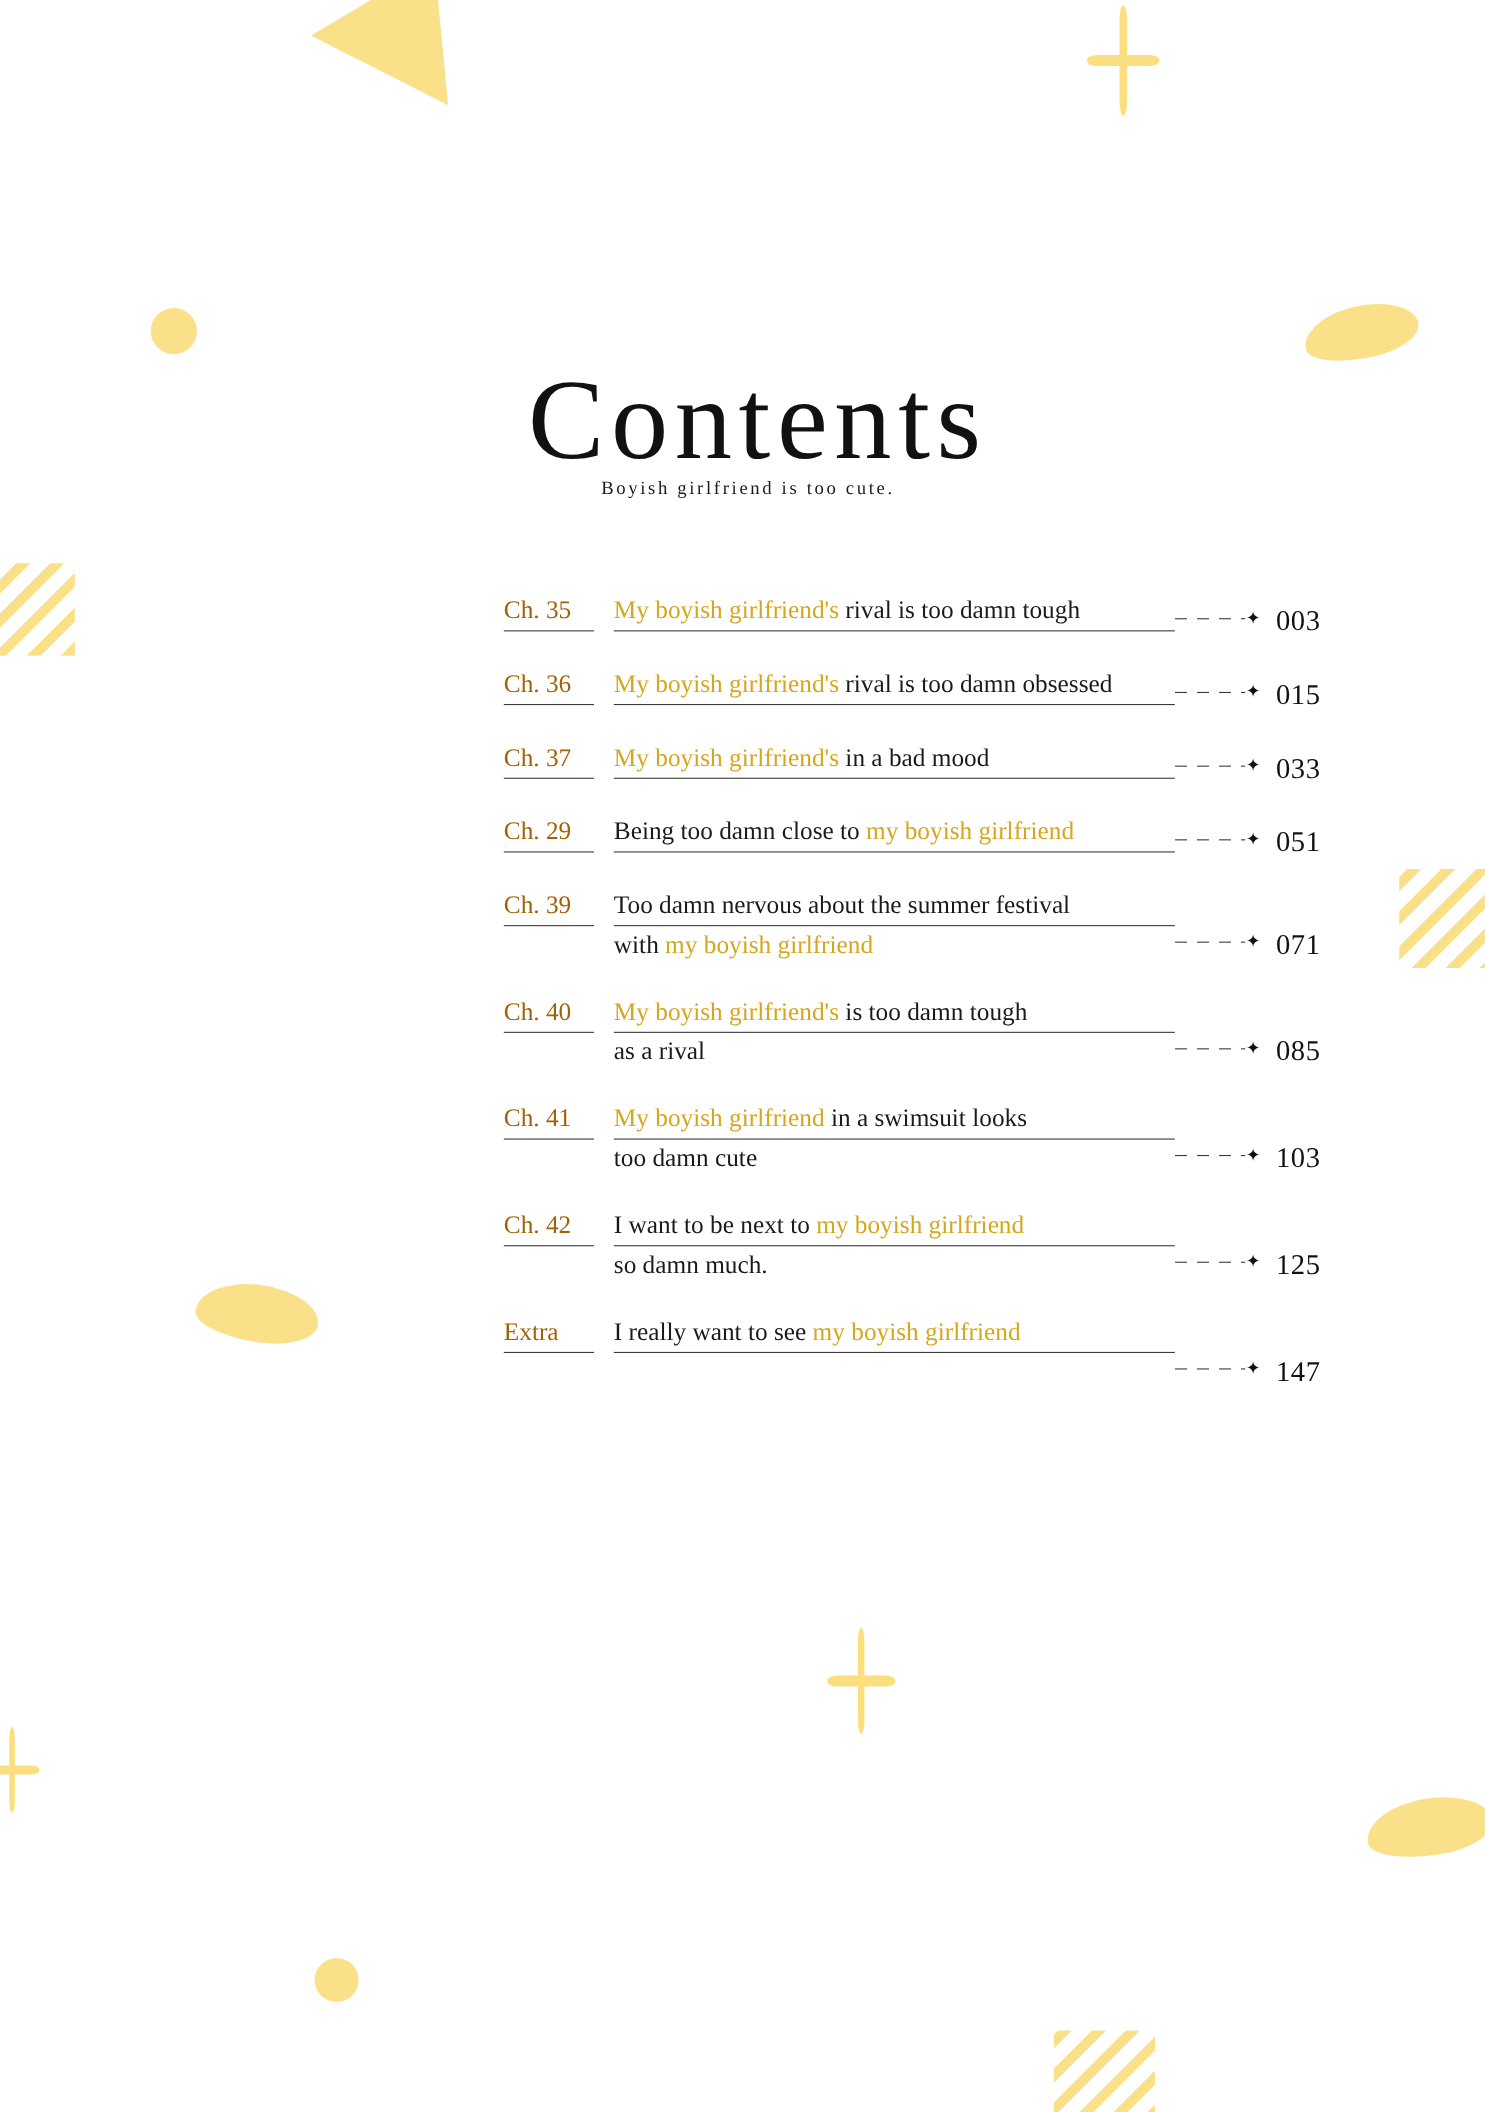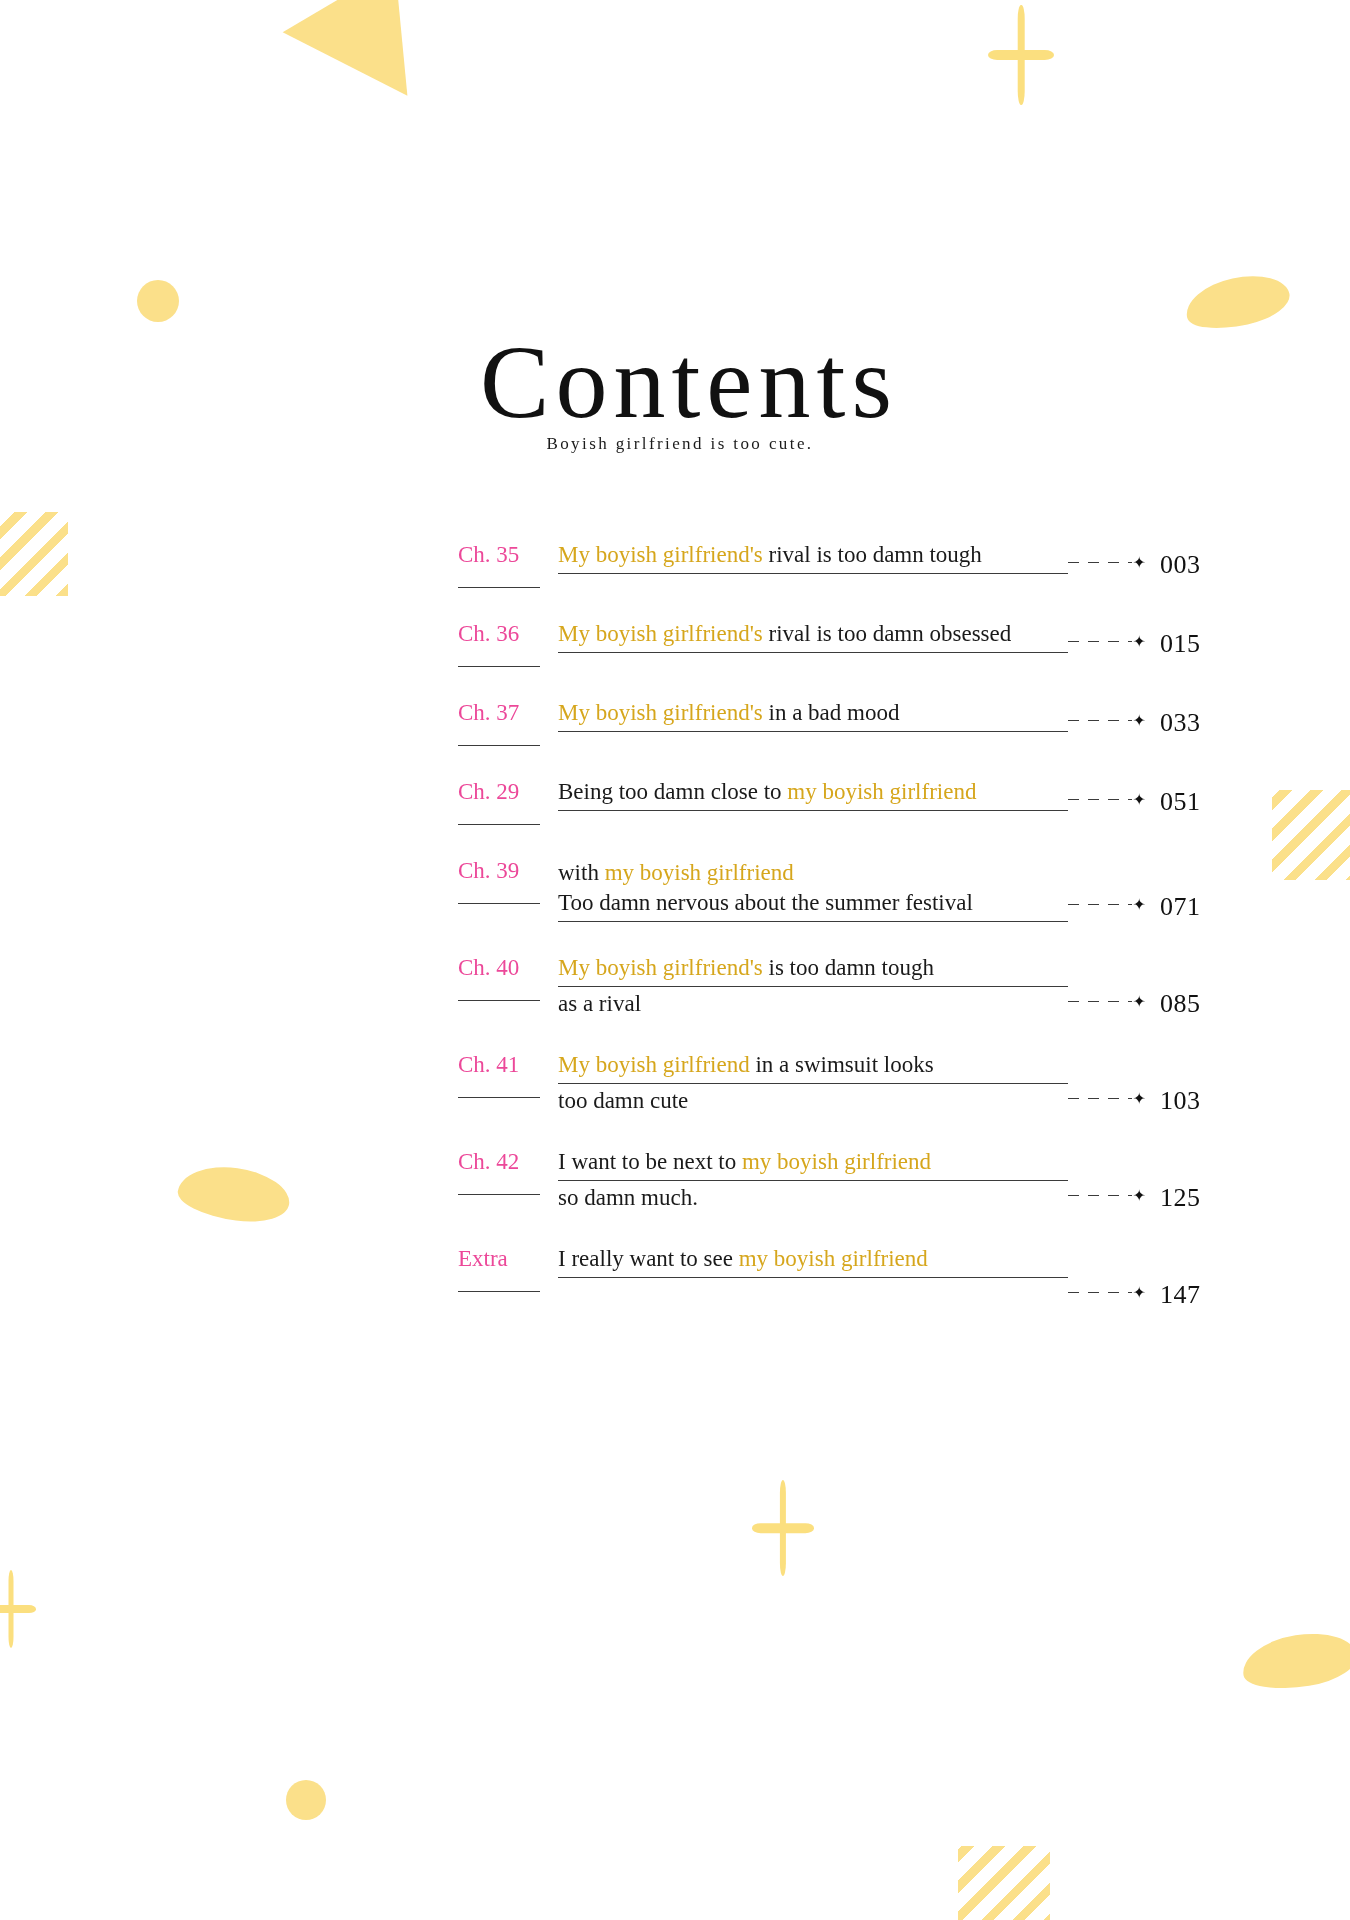--- a/index.html
+++ b/index.html
@@ -109,23 +109,23 @@
     margin-bottom: 31px;
   }
   .toc-row:last-child { margin-bottom: 0; }
 
   .ch-label {
     flex: 0 0 auto;
     width: 82px;
     font-size: 23px;
     line-height: 30px;
     text-align: left;
-    color: #ec4899;
+    color: #a16207;
     border-bottom: 1px solid #3b3b3b;
-    padding-bottom: 17px;
+    padding-bottom: 3px;
     white-space: nowrap;
   }
   .title-wrap {
     flex: 1 1 auto;
     min-width: 0;
     padding-left: 18px;
   }
   .title-line {
     font-size: 23px;
     line-height: 30px;
@@ -250,22 +250,22 @@
       <div class="dash-wrap">
         <div class="dashes"></div>
         <div class="diamond">✦</div>
       </div>
       <div class="page-no">051</div>
     </div>
 
     <div class="toc-row two-line">
       <div class="ch-label">Ch. 39</div>
       <div class="title-wrap">
+        <div class="title-line"><span>Too damn nervous about the summer festival</span><span class="hl"></span><span></span></div>
         <div class="title-line second"><span>with </span><span class="hl">my boyish girlfriend</span><span></span></div>
-        <div class="title-line"><span>Too damn nervous about the summer festival</span><span class="hl"></span><span></span></div>
       </div>
       <div class="dash-wrap">
         <div class="dashes"></div>
         <div class="diamond">✦</div>
       </div>
       <div class="page-no">071</div>
     </div>
 
     <div class="toc-row two-line">
       <div class="ch-label">Ch. 40</div>

